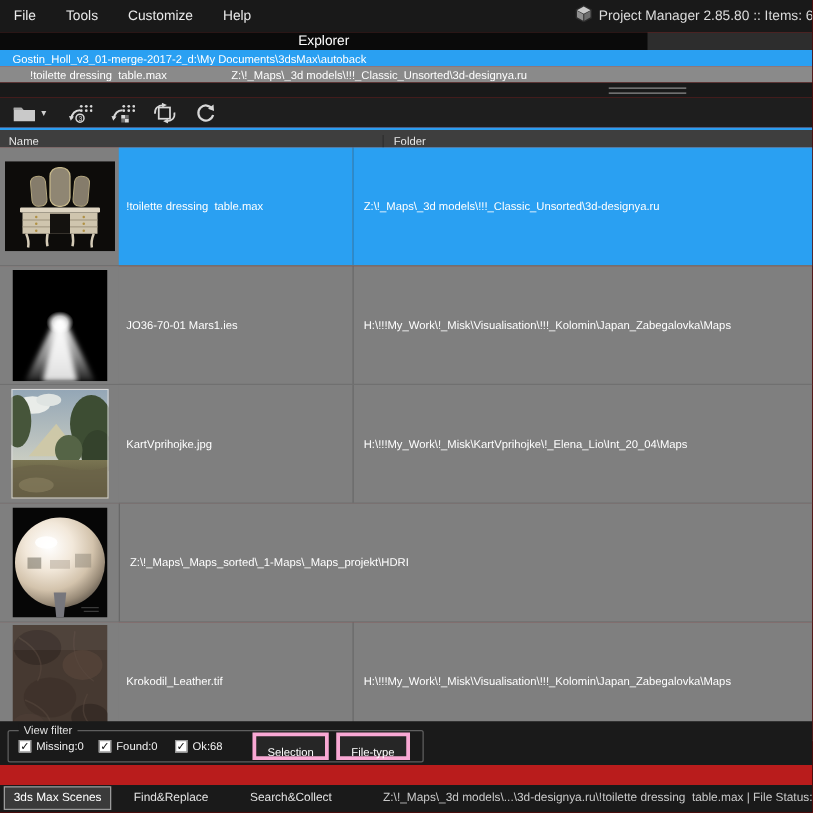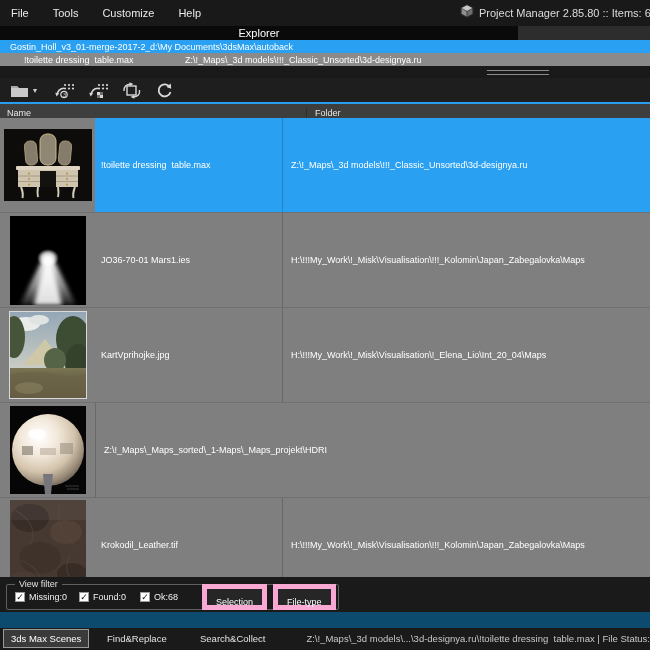--- a/index.html
+++ b/index.html
@@ -1,19 +1,19 @@
 <!DOCTYPE html>
 <html><head>
 <meta charset="utf-8">
 <style>
   * { margin:0; padding:0; box-sizing:border-box; }
   html,body { background:#000; }
   .app {
     position:relative; width:650px; height:650px; overflow:hidden;
-    background:#0c4a6e; font-family:"Liberation Sans", sans-serif;
+    background:#b91c1c; font-family:"Liberation Sans", sans-serif;
     color:#e8e8e8; -webkit-font-smoothing:antialiased;
   }
   
   .menubar { position:absolute; top:0; left:0; right:0; height:26px; background:#191919; display:flex; align-items:center; }
   .menu-item { font-size:11px; color:#eaeaea; padding:0 12px; cursor:default; }
   .menu-item:first-child { padding-left:11px; }
   .titlebar { position:absolute; top:0; left:460px; width:190px; height:26px; display:flex; align-items:center; gap:5px; overflow:hidden; white-space:nowrap; }
   .titlebar .ttl { font-size:11px; color:#dcdcdc; }
   
   .tabstrip { position:absolute; top:26px; left:0; right:0; height:14px; background:#2d2d2d; }
@@ -45,21 +45,21 @@
   .namecell { width:187px; flex:none; display:flex; align-items:center; padding-left:6px; font-size:9px; color:#fff; white-space:pre; overflow:hidden; }
   .foldercell { flex:1; display:flex; align-items:center; padding-left:8px; font-size:9px; color:#fff; border-left:1px solid rgba(0,0,0,0.18); white-space:pre; overflow:hidden; }
   .grow.sel .namecell, .grow.sel .foldercell { background:#2aa0f2; }
   
   .filterzone { position:absolute; top:577px; left:0; right:0; height:35px; background:#1a1a1a; }
   .groupbox { position:absolute; left:6px; top:7px; width:333px; height:26px; border:1px solid #5f5f5f; border-radius:2px; display:flex; align-items:center; }
   .grouplabel { position:absolute; top:-6px; left:8px; background:#1a1a1a; padding:0 4px; font-size:9px; color:#e0e0e0; line-height:11px; }
   .chk { display:flex; align-items:center; gap:4px; font-size:9px; color:#f0f0f0; cursor:default; }
   .chkbox { width:10px; height:10px; background:#fff; border:1px solid #9a9a9a; color:#111; font-size:9px; line-height:9px; display:flex; align-items:center; justify-content:center; }
   .c1 { margin-left:8px; width:64px; } .c2 { width:61px; } .c3 { width:56px; }
-  .fbtn { border:5px solid #f9a8d4; background:#262626; color:#fff; font-size:9px; font-family:"Liberation Sans",sans-serif; padding:8px 9px; height:18px; margin-left:6px; cursor:default; }
+  .fbtn { border:3px solid #f9a8d4; background:#262626; color:#fff; font-size:9px; font-family:"Liberation Sans",sans-serif; padding:8px 9px; height:18px; margin-left:6px; cursor:default; }
   
   .bottombar { position:absolute; top:628px; left:0; right:0; height:22px; background:#1a1a1a;padding-left:39px; }
   .btab-active { position:absolute; left:3px; top:1px; height:19px; border:1px solid #9a9a9a; background:#3a3a3a; color:#fff; font-size:9.5px; display:flex; align-items:center; padding:0 7px; cursor:default; }
   .btab { position:absolute; top:1px; height:19px; display:flex; align-items:center; color:#e2e2e2; font-size:9.5px; cursor:default;text-align:center; }
   .btab.t2 { left:107px; } .btab.t3 { left:200px; }
   .statusmsg { position:absolute; right:0; top:5px; font-size:9.5px; color:#c9c9c9; white-space:pre; }
   
   .th { display:block; }
 </style>
 </head>
@@ -252,21 +252,21 @@
           <ellipse cx="69" cy="52" rx="13" ry="19" fill="#34422c"></ellipse>
           <ellipse cx="5" cy="26" rx="11" ry="21" fill="#46553a"></ellipse>
           <ellipse cx="46" cy="49" rx="11" ry="12" fill="#556446"></ellipse>
           <rect y="57" width="78" height="31" fill="url(#ground)"></rect>
           <path d="M0 64 Q24 58 44 63 T78 62 V88 H0 Z" fill="#6c6448" opacity="0.8"></path>
           <ellipse cx="20" cy="77" rx="14" ry="6" fill="#8a8060" opacity="0.6"></ellipse>
           <rect x="0.5" y="0.5" width="77" height="87" fill="none" stroke="#d9d9d9" stroke-width="1"></rect>
         </svg>
       </div>
       <div class="namecell">KartVprihojke.jpg</div>
-      <div class="foldercell">H:\!!!My_Work\!_Misk\Visualisation\!_Elena_Lio\Int_20_04\Maps</div>
+      <div class="foldercell">H:\!!!My_Work\!_Misk\KartVprihojke\!_Elena_Lio\Int_20_04\Maps</div>
     </div>
 
     <div class="grow">
       <div class="thumbcell">
         <svg class="th" width="76" height="88" viewBox="0 0 76 88">
           <defs>
             <radialGradient id="sphere" cx="38%" cy="32%" r="75%">
               <stop offset="0%" stop-color="#ffffff"></stop>
                 <stop offset="35%" stop-color="#f2e8da"></stop>
                 <stop offset="65%" stop-color="#d3c3ac"></stop>

